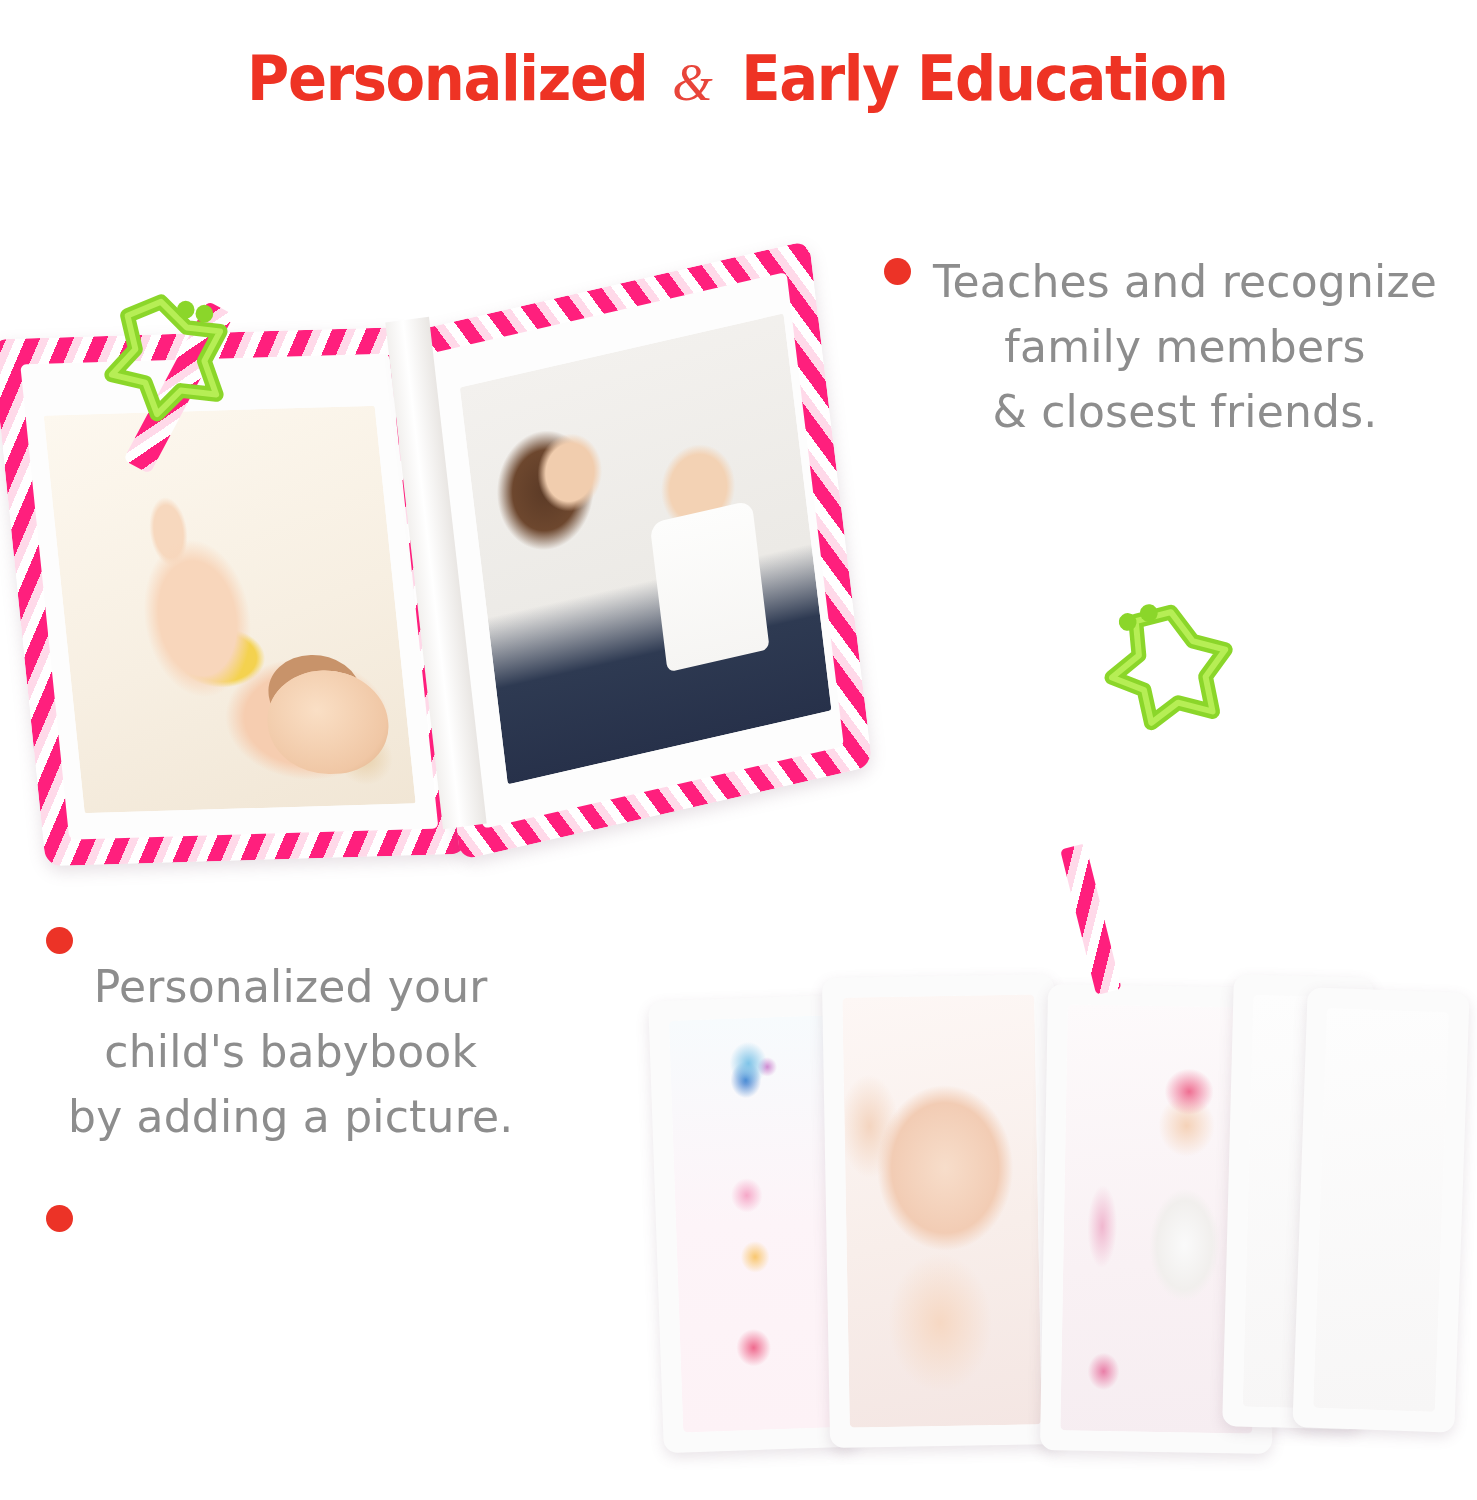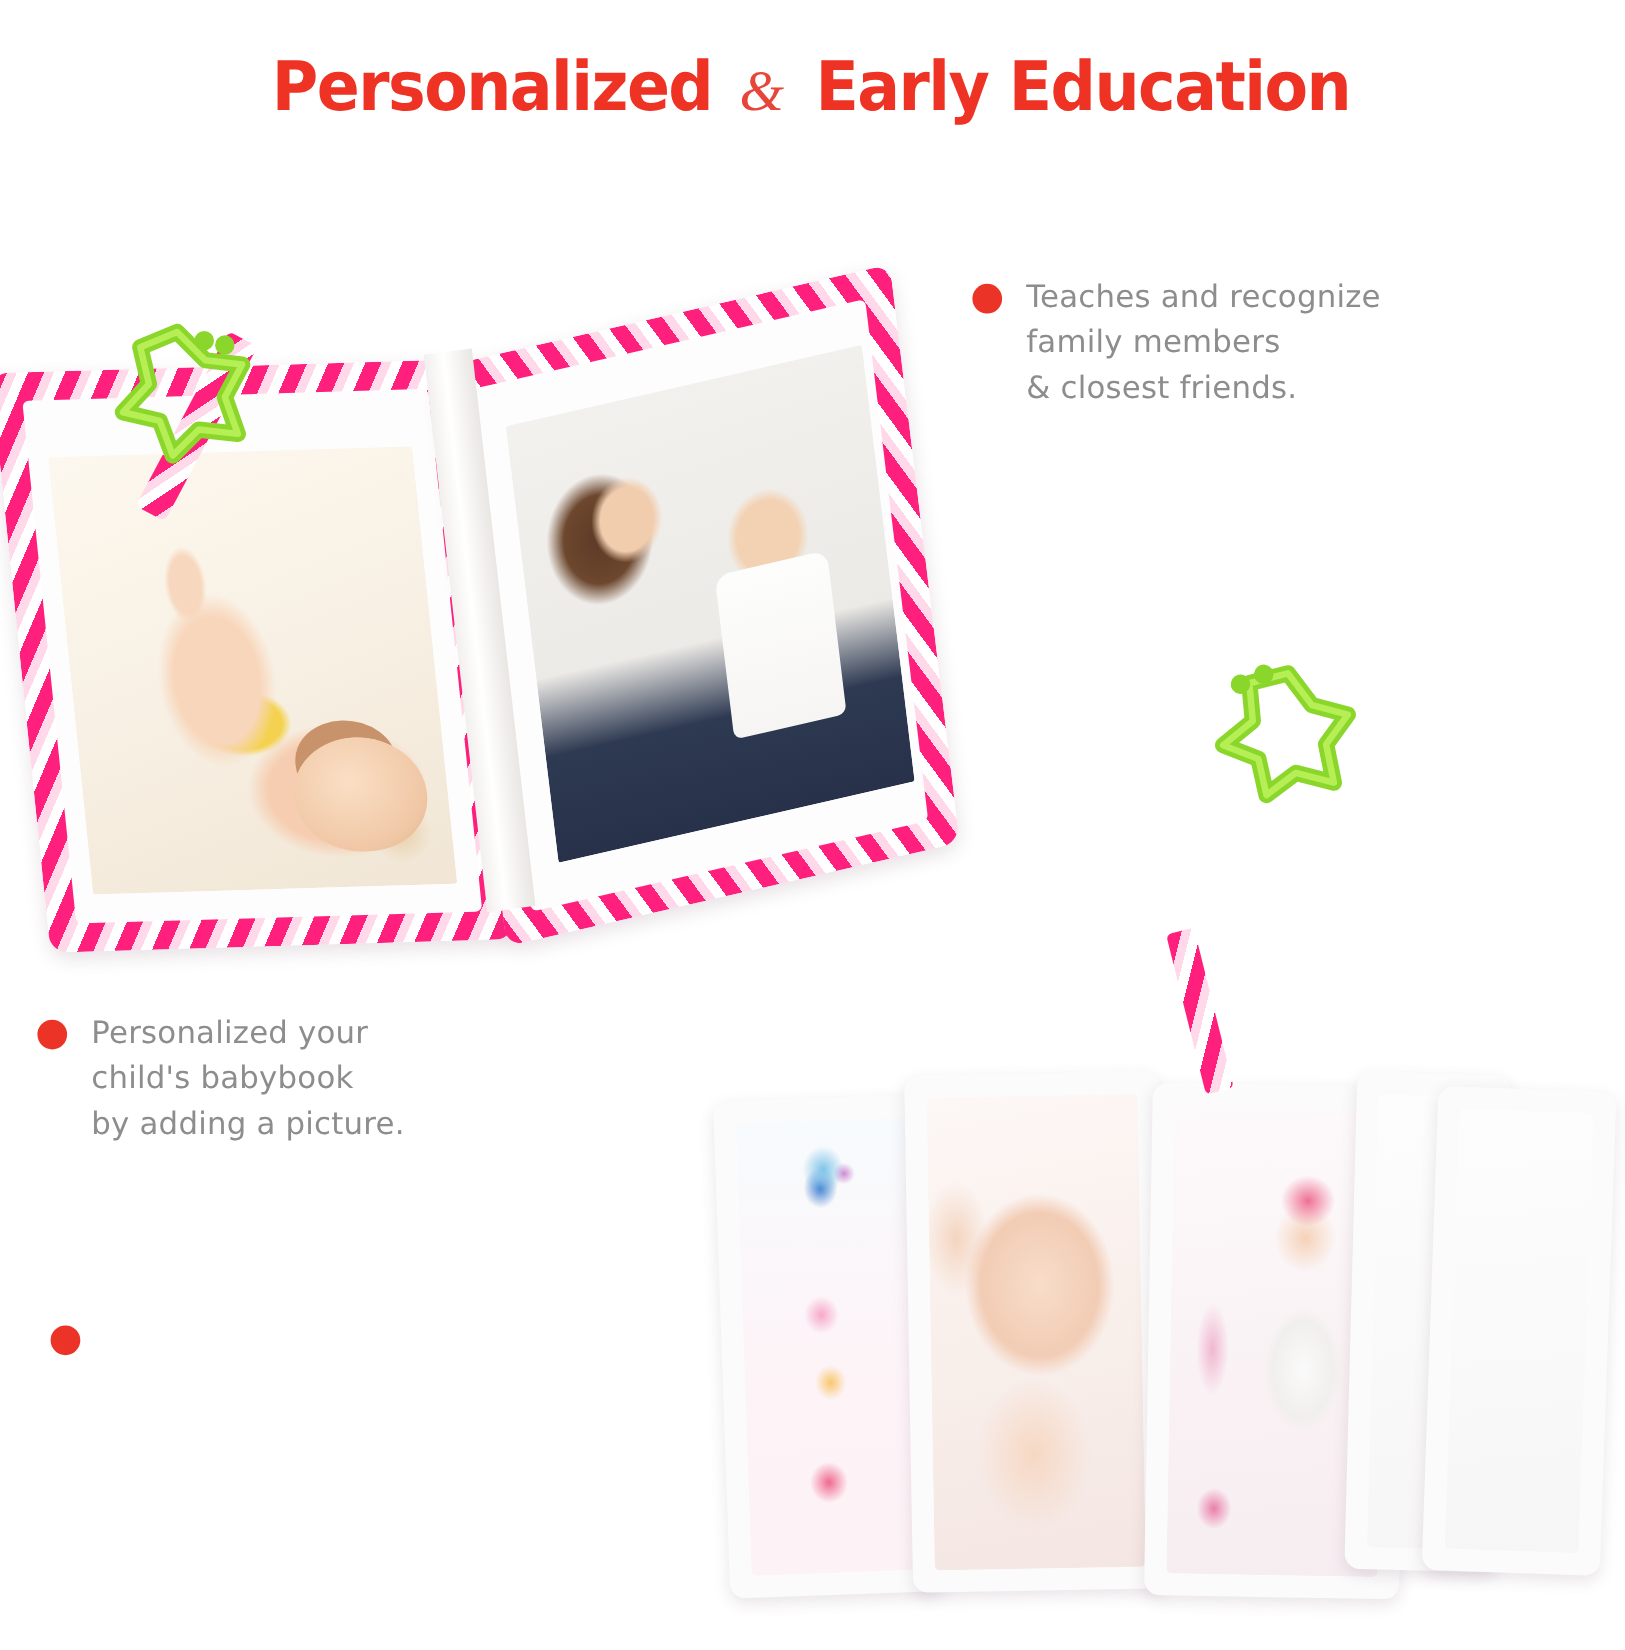--- a/index.html
+++ b/index.html
@@ -61,27 +61,28 @@
     border-radius: 50%;
     background: #ec3327;
     flex: 0 0 auto;
     margin-top: 9px;
   }
   .bullet-text {
     margin-left: 22px;
     color: #8d8d8d;
     font-family: "DejaVu Sans", sans-serif;
     font-weight: 400;
-    font-size: 28px;
+    font-size: 44px;
     line-height: 1.48;
     letter-spacing: 0.2px;
     white-space: pre-line;
+    text-align: center;
   }
   #bullet-0 { top: 249px; left: 884px; width: 560px; }
-  #bullet-1 { top: 918px; left: 34px;  width: 520px; }
+  #bullet-1 { top: 918px; left: 46px;  width: 520px; flex-direction: column; }
   #bullet-2 { top: 1196px; left: 46px; width: 540px; }
 
   
   .book1 {
     position: absolute;
     left: 10px;
     top: 168px;
     width: 910px;
     height: 690px;
   }

